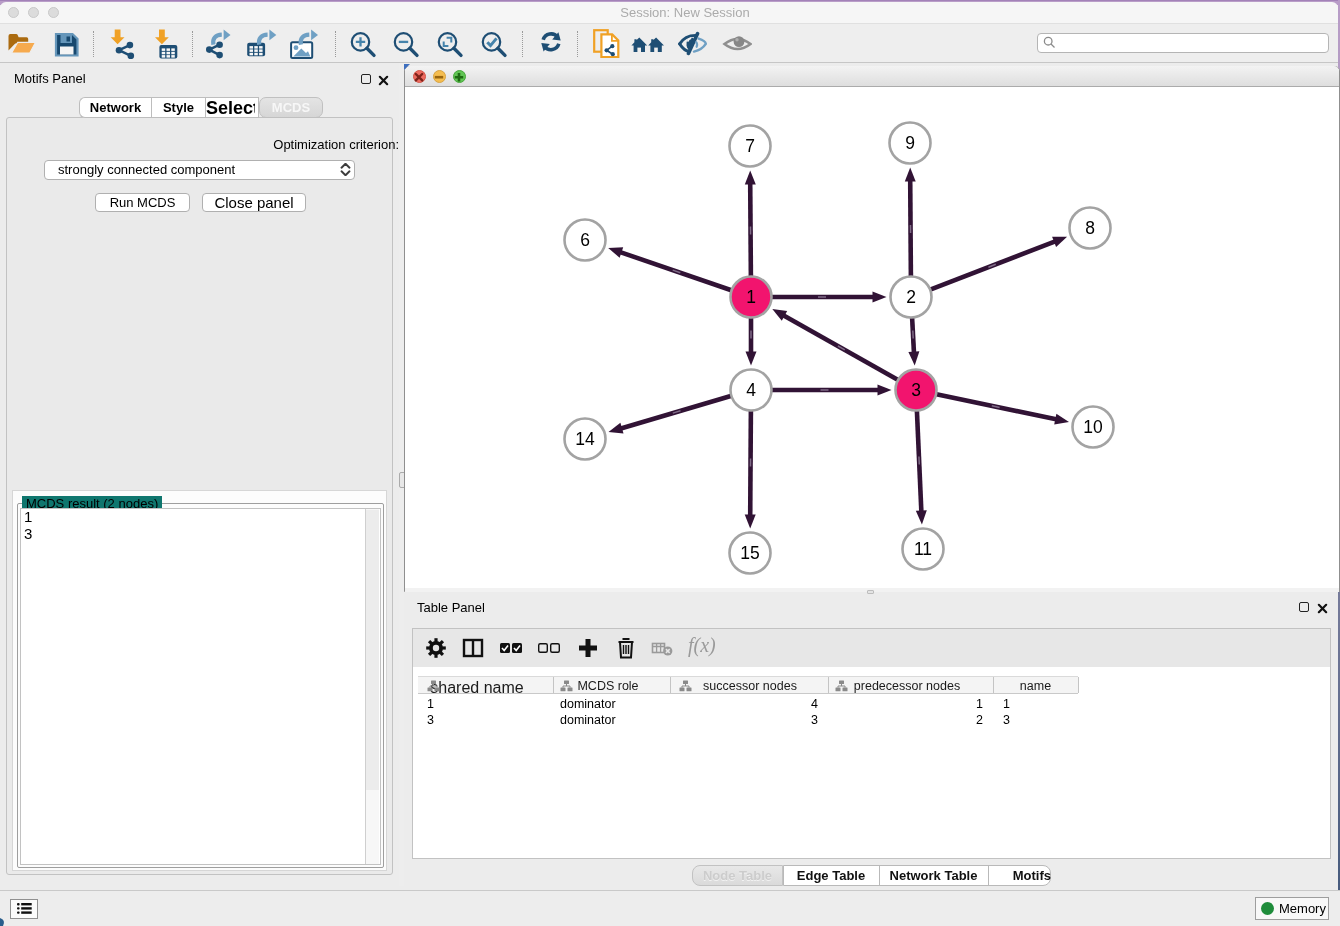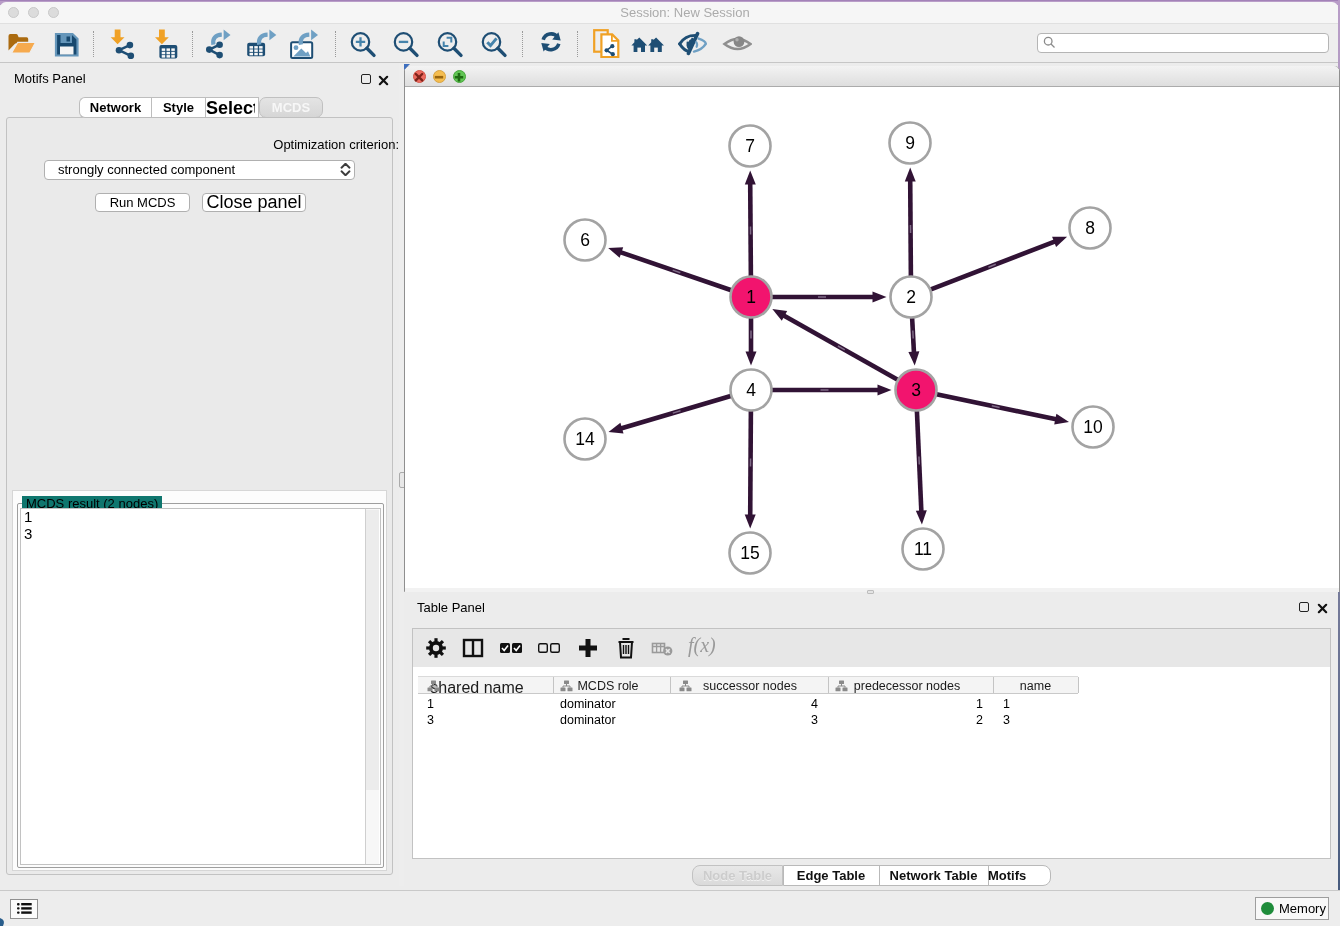--- a/index.html
+++ b/index.html
@@ -204,21 +204,21 @@
 <div class="abs" style="left:151px;top:97px;width:54px;height:21px;background:#FFF;border:1px solid #BDBDBD;border-right:none;font-size:13px;font-weight:bold;text-align:center;line-height:20px;color:#000">Style</div>
 <div class="abs" style="left:205px;top:97px;width:50px;height:21px;background:#FFF;border:1px solid #BDBDBD;border-right:none;font-size:18px;font-weight:bold;text-align:center;line-height:20px;color:#000">Select</div>
 <div class="abs" style="left:255px;top:97px;width:4px;height:21px;background:#FFF;border:1px solid #BDBDBD;border-left:none"></div>
 <div class="abs" style="left:259px;top:97px;width:64px;height:21px;background:linear-gradient(#E4E4E4,#D6D6D6);border:1px solid #C0C0C0;border-radius:7px;font-size:13px;font-weight:bold;text-align:center;line-height:20px;color:#F7F7F7">MCDS</div>
 <div class="abs" style="left:0;top:137px;width:399px;text-align:right;font-size:13px;color:#000">Optimization criterion:</div>
 <div class="abs" style="left:44px;top:160px;width:311px;height:20px;background:#fff;border:1px solid #B0B0B0;border-radius:4px;font-size:13px;line-height:18px;padding-left:13px;color:#000">strongly connected component</div>
 <svg width="11" height="13" viewBox="0 0 11 13" style="position:absolute;left:340px;top:163px">
       <path d="M1.5 4.7 L5.5 0.8 L9.5 4.7 M1.5 8.3 L5.5 12.2 L9.5 8.3" fill="none" stroke="#3C3C3C" stroke-width="1.9" stroke-linejoin="round" stroke-linecap="round"></path>
     </svg>
 <div class="abs" style="left:95px;top:193px;width:95px;height:19px;background:#fff;border:1px solid #B0B0B0;border-radius:4px;font-size:13px;text-align:center;line-height:17px;color:#000">Run MCDS</div>
-<div class="abs" style="left:202px;top:193px;width:104px;height:19px;background:#fff;border:1px solid #B0B0B0;border-radius:4px;font-size:18px;text-align:center;line-height:17px;color:#000">Close panel</div>
+<div class="abs" style="left:202px;top:193px;width:104px;height:19px;background:#fff;border:1px solid #B0B0B0;border-radius:4px;font-size:15px;text-align:center;line-height:17px;color:#000">Close panel</div>
 <div class="abs" style="left:12px;top:490px;width:375px;height:381px;background:#FCFCFC;border:1px solid #D6D6D6"></div>
 <div class="abs" style="left:17px;top:503px;width:367px;height:365px;border:1px solid #9E9E9E;border-radius:2px"></div>
 <div class="abs" style="left:22px;top:496px;background:#0f766e;padding:0 4px;font-size:13px;color:#000">MCDS result (2 nodes)</div>
 <div class="abs" style="left:20px;top:508px;width:361px;height:357px;background:#fff;border:1px solid #C2C2C2"></div>
 <div class="abs" style="left:365px;top:509px;width:14px;height:355px;background:#F7F7F7;border-left:1px solid #CFCFCF"></div>
 <div class="abs" style="left:366px;top:510px;width:13px;height:280px;background:#ECECEC"></div>
 <div class="abs" style="left:24px;top:509px;font-size:15px;line-height:16.5px;color:#000">1<br>3</div>
 <div class="abs" style="left:399px;top:63px;width:5px;height:823px;background:#EDEDED"></div>
 <div class="abs" style="left:399px;top:472px;width:7px;height:16px;background:#E8E8E8;border:1px solid #ABABAB;border-radius:2px"></div>
 <div class="abs" style="left:404px;top:66px;width:936px;height:526px;background:#fff;border:1px solid #8F8F8F;border-radius:5px 5px 0 0"></div>
@@ -409,21 +409,21 @@
 <div class="abs" style="left:560px;top:713px;font-size:12.5px;color:#000">dominator</div>
 <div class="abs" style="left:670px;top:713px;width:148px;text-align:right;font-size:12.5px;color:#000">3</div>
 <div class="abs" style="left:828px;top:713px;width:155px;text-align:right;font-size:12.5px;color:#000">2</div>
 <div class="abs" style="left:1003px;top:713px;font-size:12.5px;color:#000">3</div>
 <div class="abs" style="left:692px;top:865px;width:91px;height:21px;background:linear-gradient(#E8E8E8,#DADADA);border:1px solid #C2C2C2;border-radius:8px 0 0 8px;font-size:13px;font-weight:bold;text-align:center;line-height:20px;color:#CCCCCC;text-shadow:0 1px 0 #F2F2F2">Node Table</div>
 <div class="abs" style="left:783px;top:865px;width:268px;height:21px;background:#FFF;border:1px solid #B9B9B9;border-radius:0 8px 8px 0"></div>
 <div class="abs" style="left:879px;top:865px;width:1px;height:21px;background:#B9B9B9"></div>
 <div class="abs" style="left:988px;top:865px;width:1px;height:21px;background:#B9B9B9"></div>
 <div class="abs" style="left:783px;top:866px;width:96px;height:20px;font-size:13px;font-weight:bold;text-align:center;line-height:19px;color:#111">Edge Table</div>
 <div class="abs" style="left:879px;top:866px;width:109px;height:20px;font-size:13px;font-weight:bold;text-align:center;line-height:19px;color:#111">Network Table</div>
-<div class="abs" style="left:988px;top:866px;width:63px;height:20px;font-size:13px;font-weight:bold;text-align:left;line-height:19px;color:#111">Motifs</div>
+<div class="abs" style="left:988px;top:866px;width:63px;height:20px;font-size:13px;font-weight:bold;text-align:right;line-height:19px;color:#111">Motifs</div>
 <div class="abs" style="left:0;top:890px;width:1340px;height:36px;background:#EDEDED;border-top:1px solid #C9C9C9"></div>
 <div class="abs" style="left:10px;top:899px;width:28px;height:20px;background:#FBFBFB;border:1px solid #909090"></div>
 <svg width="15" height="11" viewBox="0 0 15 11" style="position:absolute;left:17px;top:903px">
       <g fill="#111">
         <rect x="0" y="0" width="2.6" height="2.4" rx="1"></rect>
         <rect x="4.2" y="0" width="10.5" height="2.4"></rect>
         <rect x="0" y="4.2" width="2.6" height="2.4" rx="1"></rect>
         <rect x="4.2" y="4.2" width="10.5" height="2.4"></rect>
         <rect x="0" y="8.4" width="2.6" height="2.4" rx="1"></rect>
         <rect x="4.2" y="8.4" width="10.5" height="2.4"></rect>

